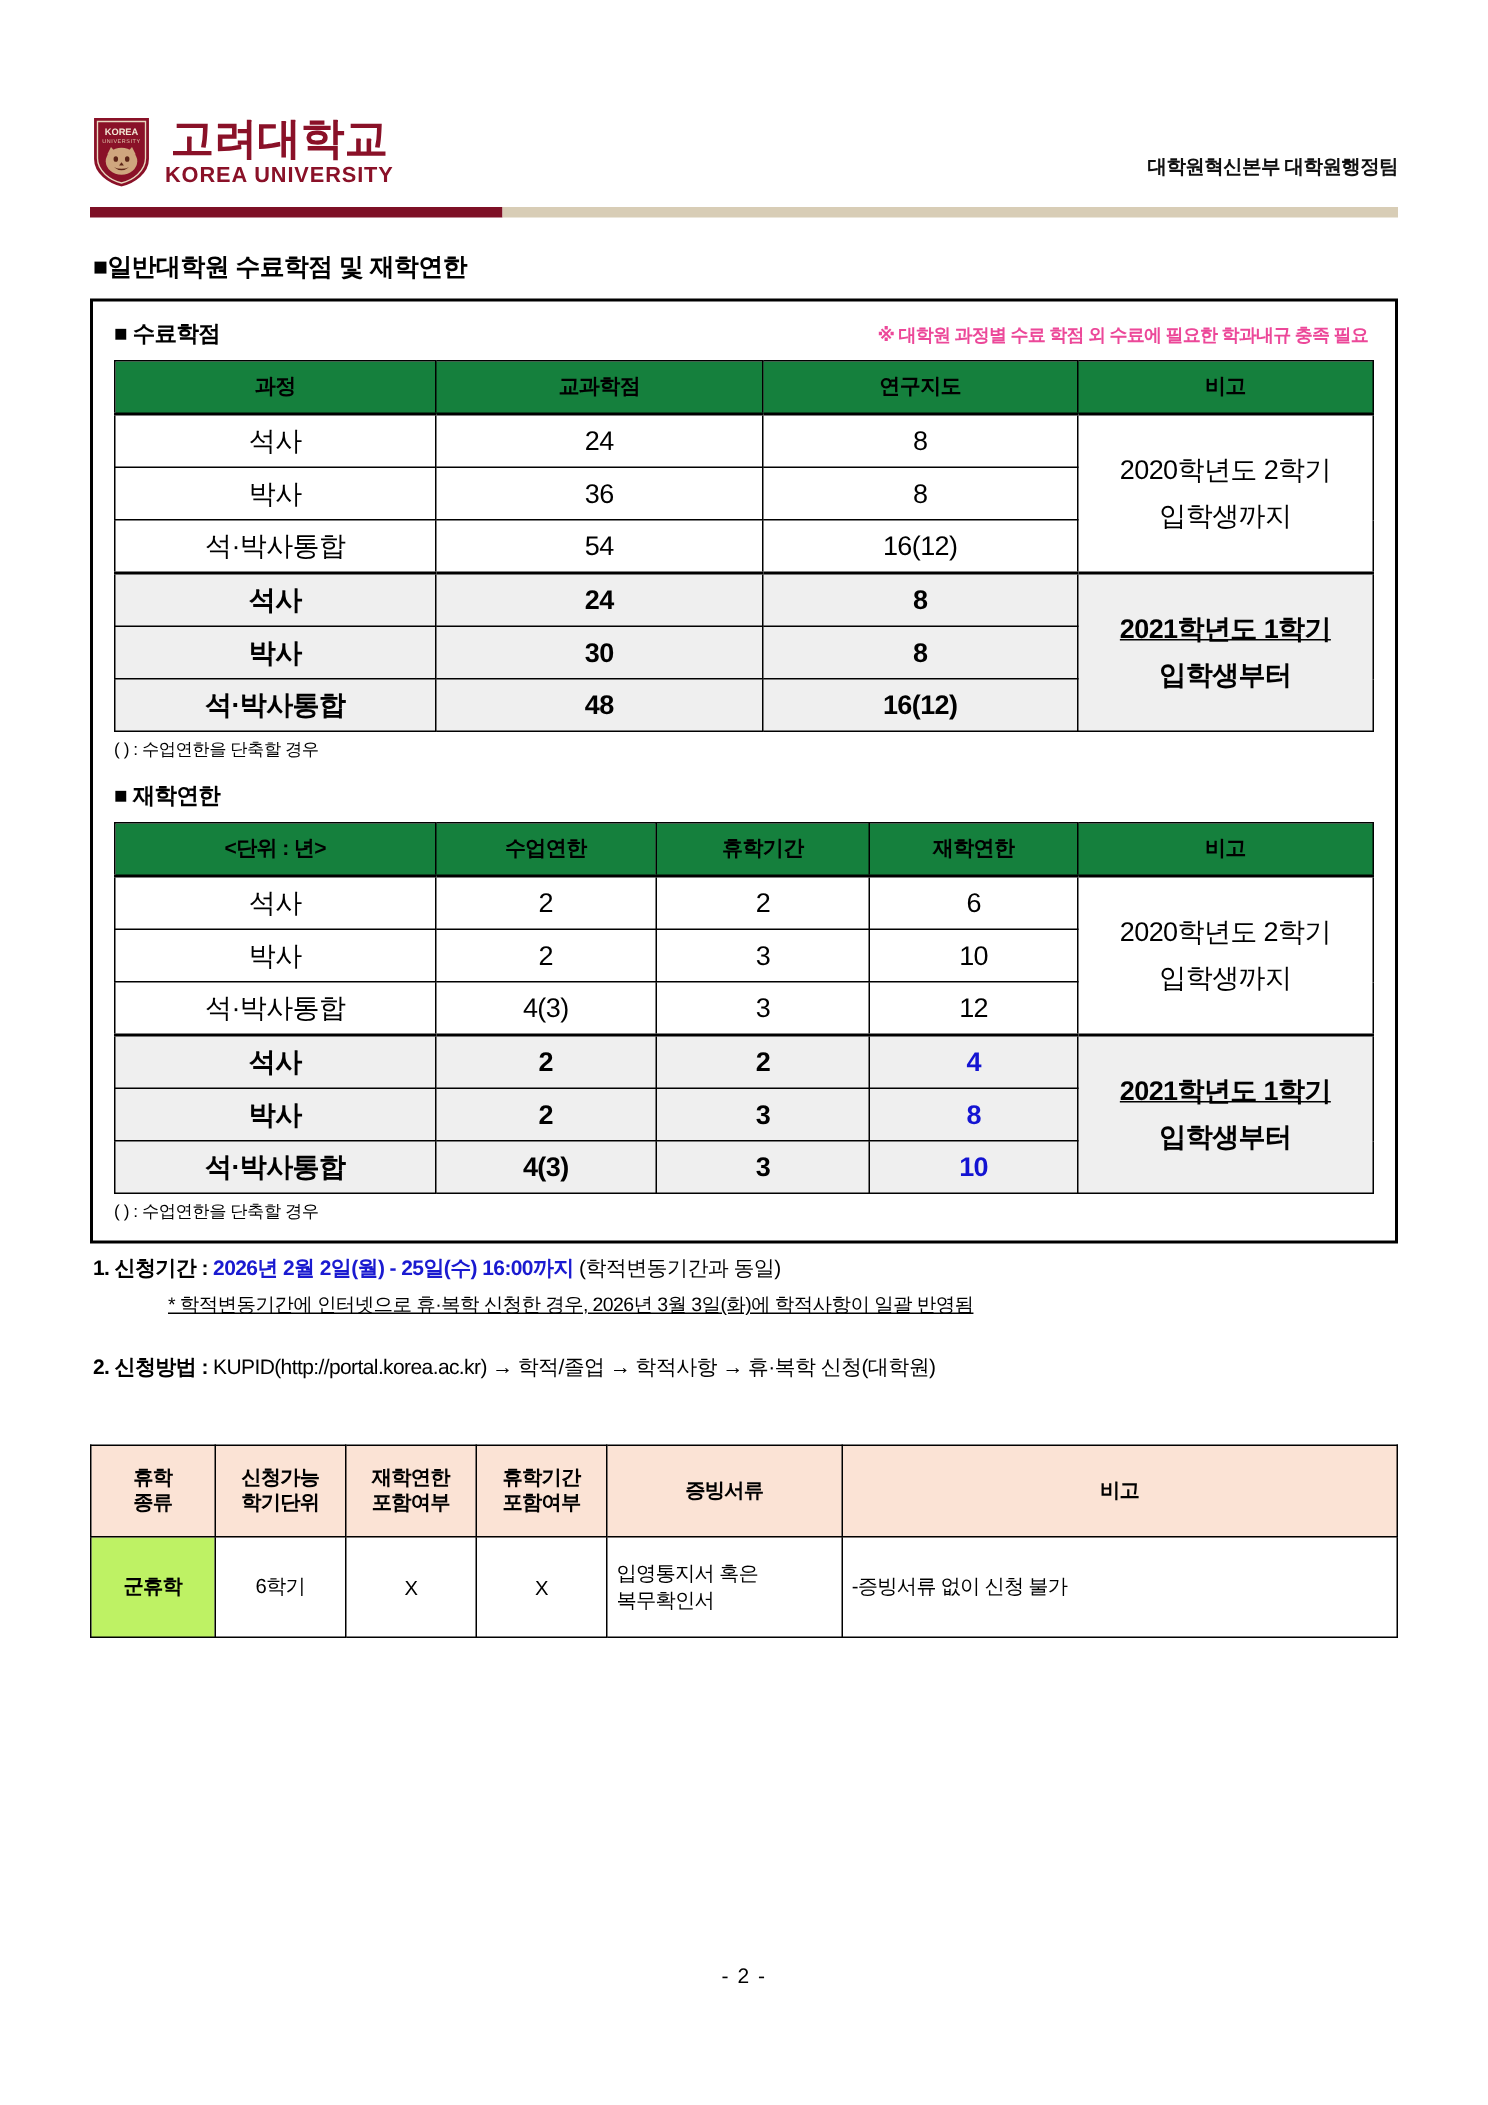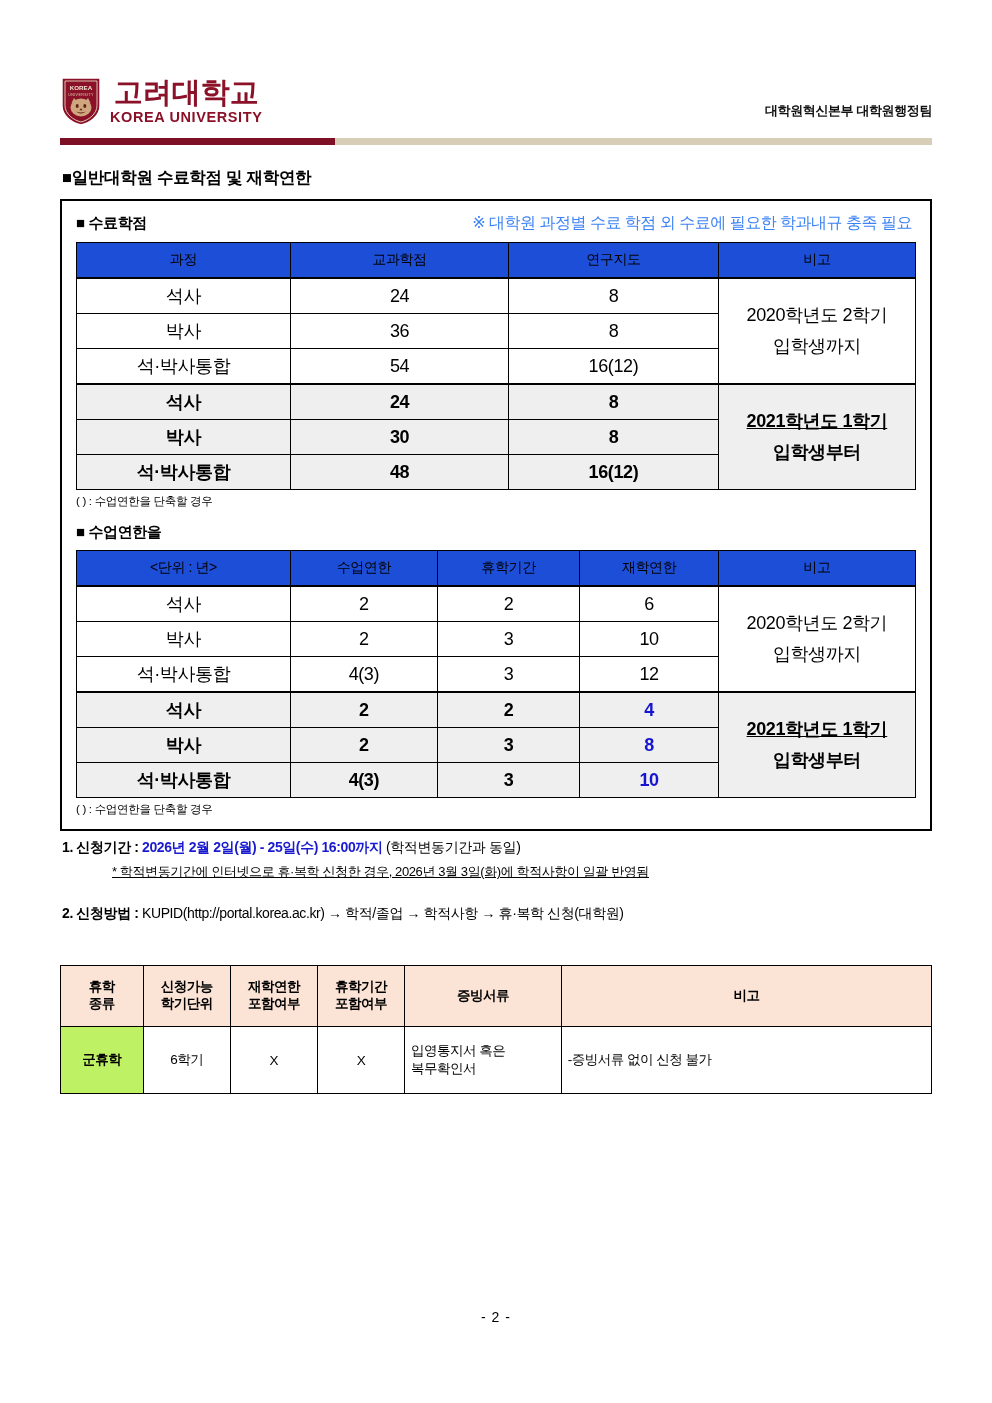--- a/index.html
+++ b/index.html
@@ -100,23 +100,23 @@
     align-items: baseline;
     justify-content: space-between;
     margin-bottom: 8px;
   }
   .box-head .lbl {
     font-size: 15px;
     font-weight: 700;
     letter-spacing: -0.4px;
   }
   .box-head .note-red {
-    font-size: 16px;
-    font-weight: 400;
-    color: #3b82f6;
+    font-size: 12px;
+    font-weight: 700;
+    color: #ec4899;
     letter-spacing: -0.5px;
     padding-right: 4px;
   }
   .sub-head {
     font-size: 15px;
     font-weight: 700;
     letter-spacing: -0.4px;
     margin: 14px 0 8px 0;
   }
   .foot-note {
@@ -135,22 +135,22 @@
   table.grid th, table.grid td {
     border: 1px solid #000;
     text-align: center;
     vertical-align: middle;
     font-size: 18px;
     height: 30px;
     letter-spacing: -0.4px;
     padding: 2px 3px;
   }
   table.grid th {
-    background: #1d4ed8;
-    font-weight: 400;
+    background: #15803d;
+    font-weight: 700;
     font-size: 14px;
   }
   table.grid thead th { border-bottom: 2px solid #000; }
   tr.gray td { background: #efefef; font-weight: 700; }
   tr.group-start td { border-top: 2px solid #000; }
   td.remark { font-size: 13px; line-height: 1.75; }
   td.remark .u { text-decoration: underline; font-weight: 700; }
   td.blue { color: #1414d2; font-weight: 700; }
 
   
@@ -314,21 +314,21 @@
         </tr>
         <tr class="gray">
           <td>석·박사통합</td>
           <td>48</td>
           <td>16(12)</td>
         </tr>
       </tbody>
     </table>
     <div class="foot-note">( ) : 수업연한을 단축할 경우</div>
 
-    <div class="sub-head">■ 수업연한을</div>
+    <div class="sub-head">■ 재학연한</div>
 
     <table class="grid">
       <colgroup>
         <col style="width:25.5%">
           <col style="width:17.5%">
           <col style="width:17%">
           <col style="width:16.5%">
           <col style="width:23.5%">
       </colgroup>
       <thead>

